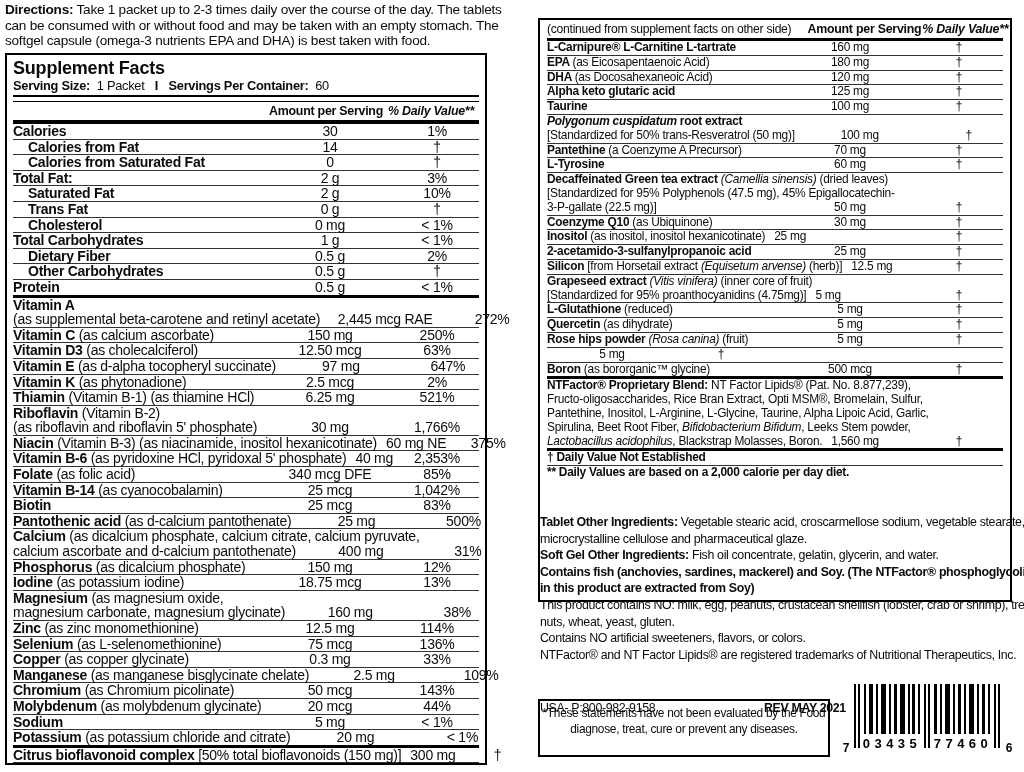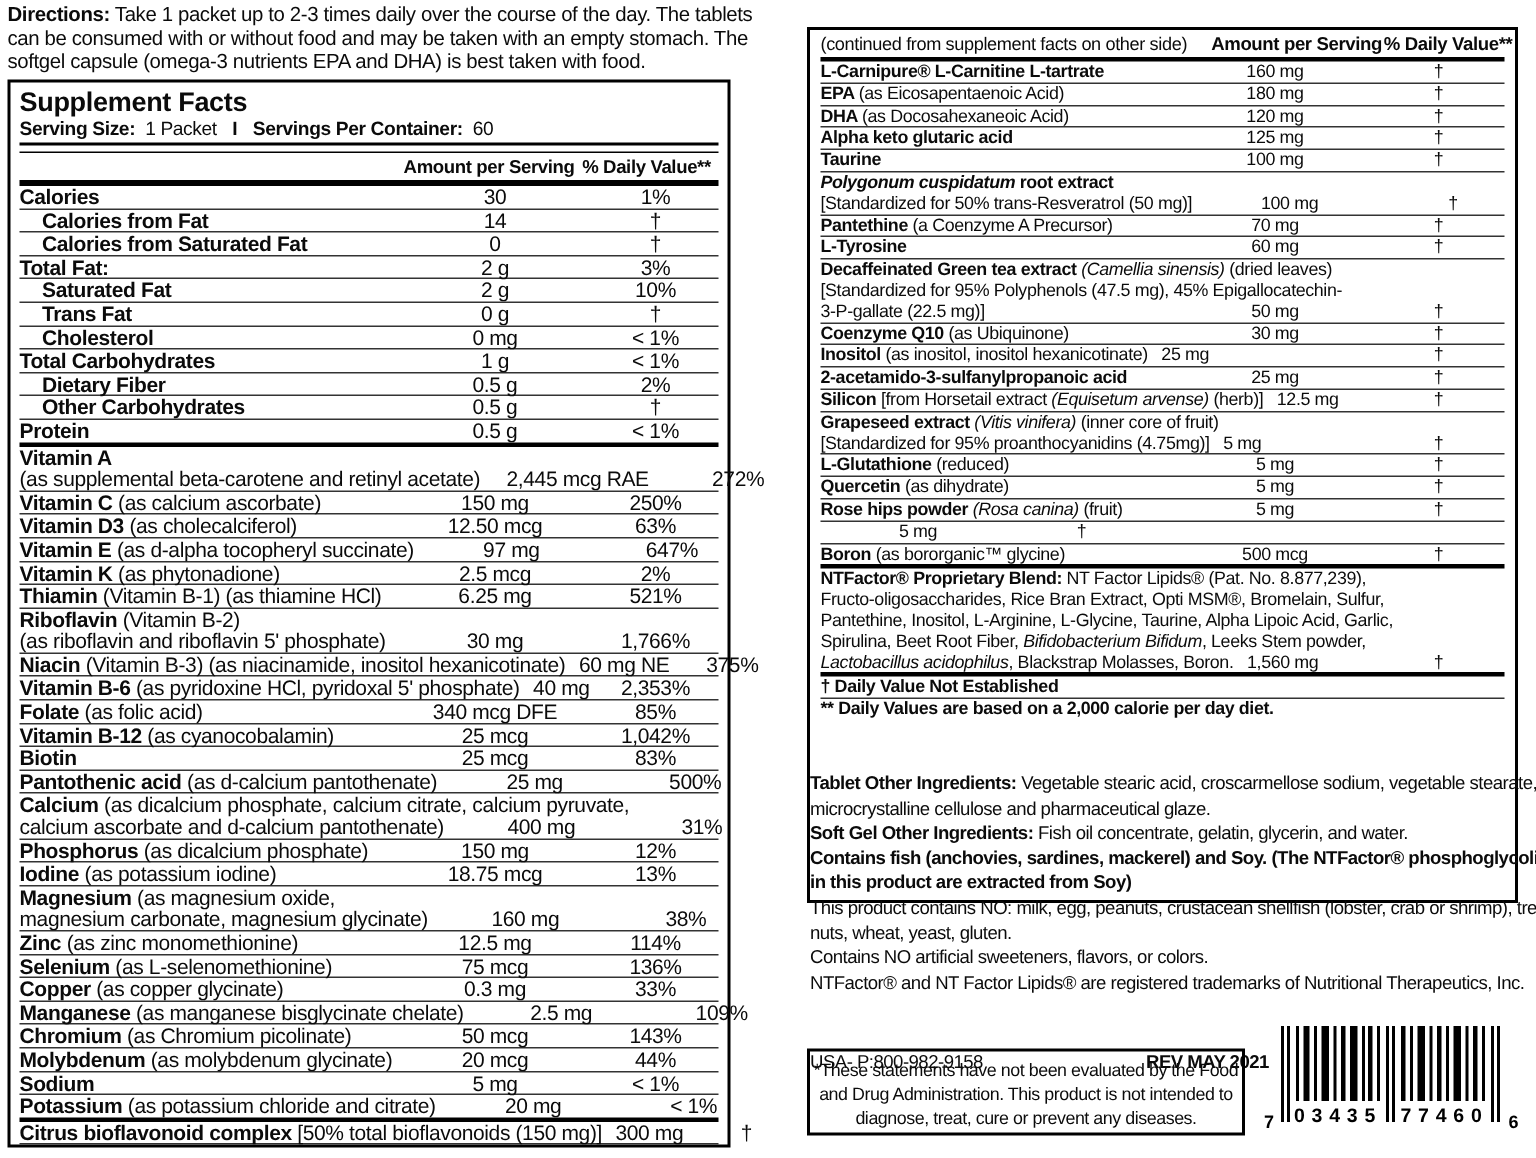--- a/index.html
+++ b/index.html
@@ -21,21 +21,21 @@
   .sf-title{font-size:18px;font-weight:700;letter-spacing:-0.2px;line-height:20px;margin-top:3px;}
   .serving{font-size:12.8px;line-height:15px;letter-spacing:-0.25px;font-weight:700;}
   .serving .val{font-weight:400;}
   .serving .sp{margin:0 7px;}
   .dbl-rule{margin-top:2px;height:4px;border-top:2px solid #000;border-bottom:1px solid #000;}
   .hdr{display:flex;align-items:center;font-weight:700;font-size:12.4px;
        letter-spacing:-0.25px;height:18px;}
   .hdr .lbl{flex:1 0 auto;white-space:nowrap;}
   .hdr .lbl.plain{font-weight:400;font-size:12.1px;}
   .hdr .amt{flex:0 0 130px;text-align:right;white-space:nowrap;}
-  .hdr .dv{flex:0 0 96px;text-align:center;white-space:nowrap;}
+  .hdr .dv{flex:0 0 96px;text-align:center;white-space:nowrap;font-style:italic;}
   .thick-bar{height:4px;background:#000;}
   .panel-right .thick-bar{height:3px;}
 
   .tbl{letter-spacing:-0.25px;}
   .trow{border-top:1px solid #333;}
   .trow:first-child{border-top:none;}
   .trow.thick{border-top:3px solid #000;}
   .tbl-left .trow:last-child{border-bottom:1px solid #333;}
   .tbl-left .fline,.tbl-left .preline{line-height:14.6px;font-size:14px;}
   .tbl-right .fline,.tbl-right .preline{line-height:13.8px;font-size:11.9px;}
@@ -226,21 +226,21 @@
       </div>
       <div class="trow">
         <div class="fline">
           <span class="lbl"><span class="s-b">Folate </span><span class="s-r">(as folic acid)</span></span>
           <span class="amt">340 mcg DFE</span>
           <span class="dv">85%</span>
         </div>
       </div>
       <div class="trow">
         <div class="fline">
-          <span class="lbl"><span class="s-b">Vitamin B-12 </span><span class="s-r">(as cyanocobalamin)</span></span>
+          <span class="lbl"><span class="s-b">Vitamin B-14 </span><span class="s-r">(as cyanocobalamin)</span></span>
           <span class="amt">25 mcg</span>
           <span class="dv">1,042%</span>
         </div>
       </div>
       <div class="trow">
         <div class="fline">
           <span class="lbl"><span class="s-b">Biotin</span></span>
           <span class="amt">25 mcg</span>
           <span class="dv">83%</span>
         </div>
@@ -523,21 +523,20 @@
     <div class="fp"><span class="s-r">NTFactor® and NT Factor Lipids® are registered trademarks of Nutritional Therapeutics, Inc.</span></div>
   </div>
 
 <div class="footer usa-line" style="top:700px;">
   <span class="usa">USA- P:800-982-9158</span>
   <span class="rev">REV MAY 2021</span>
 </div>
 
 <div class="disclaimer">
   <div>*These statements have not been evaluated by the Food</div>
-  <div>and Drug Administration. This product is not intended to</div>
   <div>diagnose, treat, cure or prevent any diseases.</div>
 </div>
 
 <svg class="barcode" width="172" height="74" viewBox="0 0 172 74">
   <g fill="#000">
     <rect x="12" y="0" width="2" height="64"></rect>
       <rect x="16" y="0" width="2" height="64"></rect>
     <rect x="22" y="0" width="2" height="50"></rect>
       <rect x="27" y="0" width="4" height="50"></rect>
     <rect x="34" y="0" width="2" height="50"></rect>

